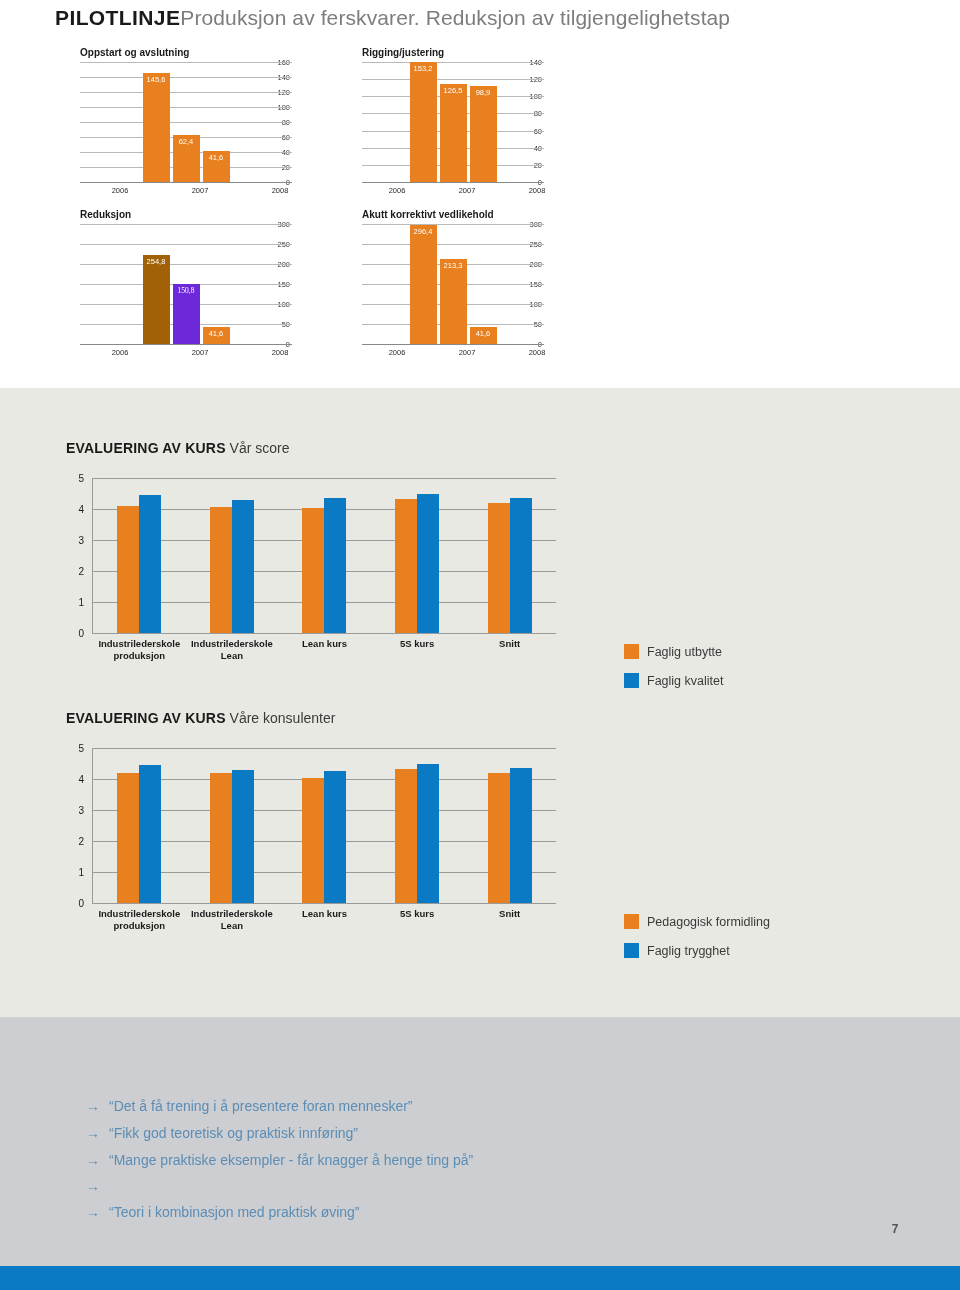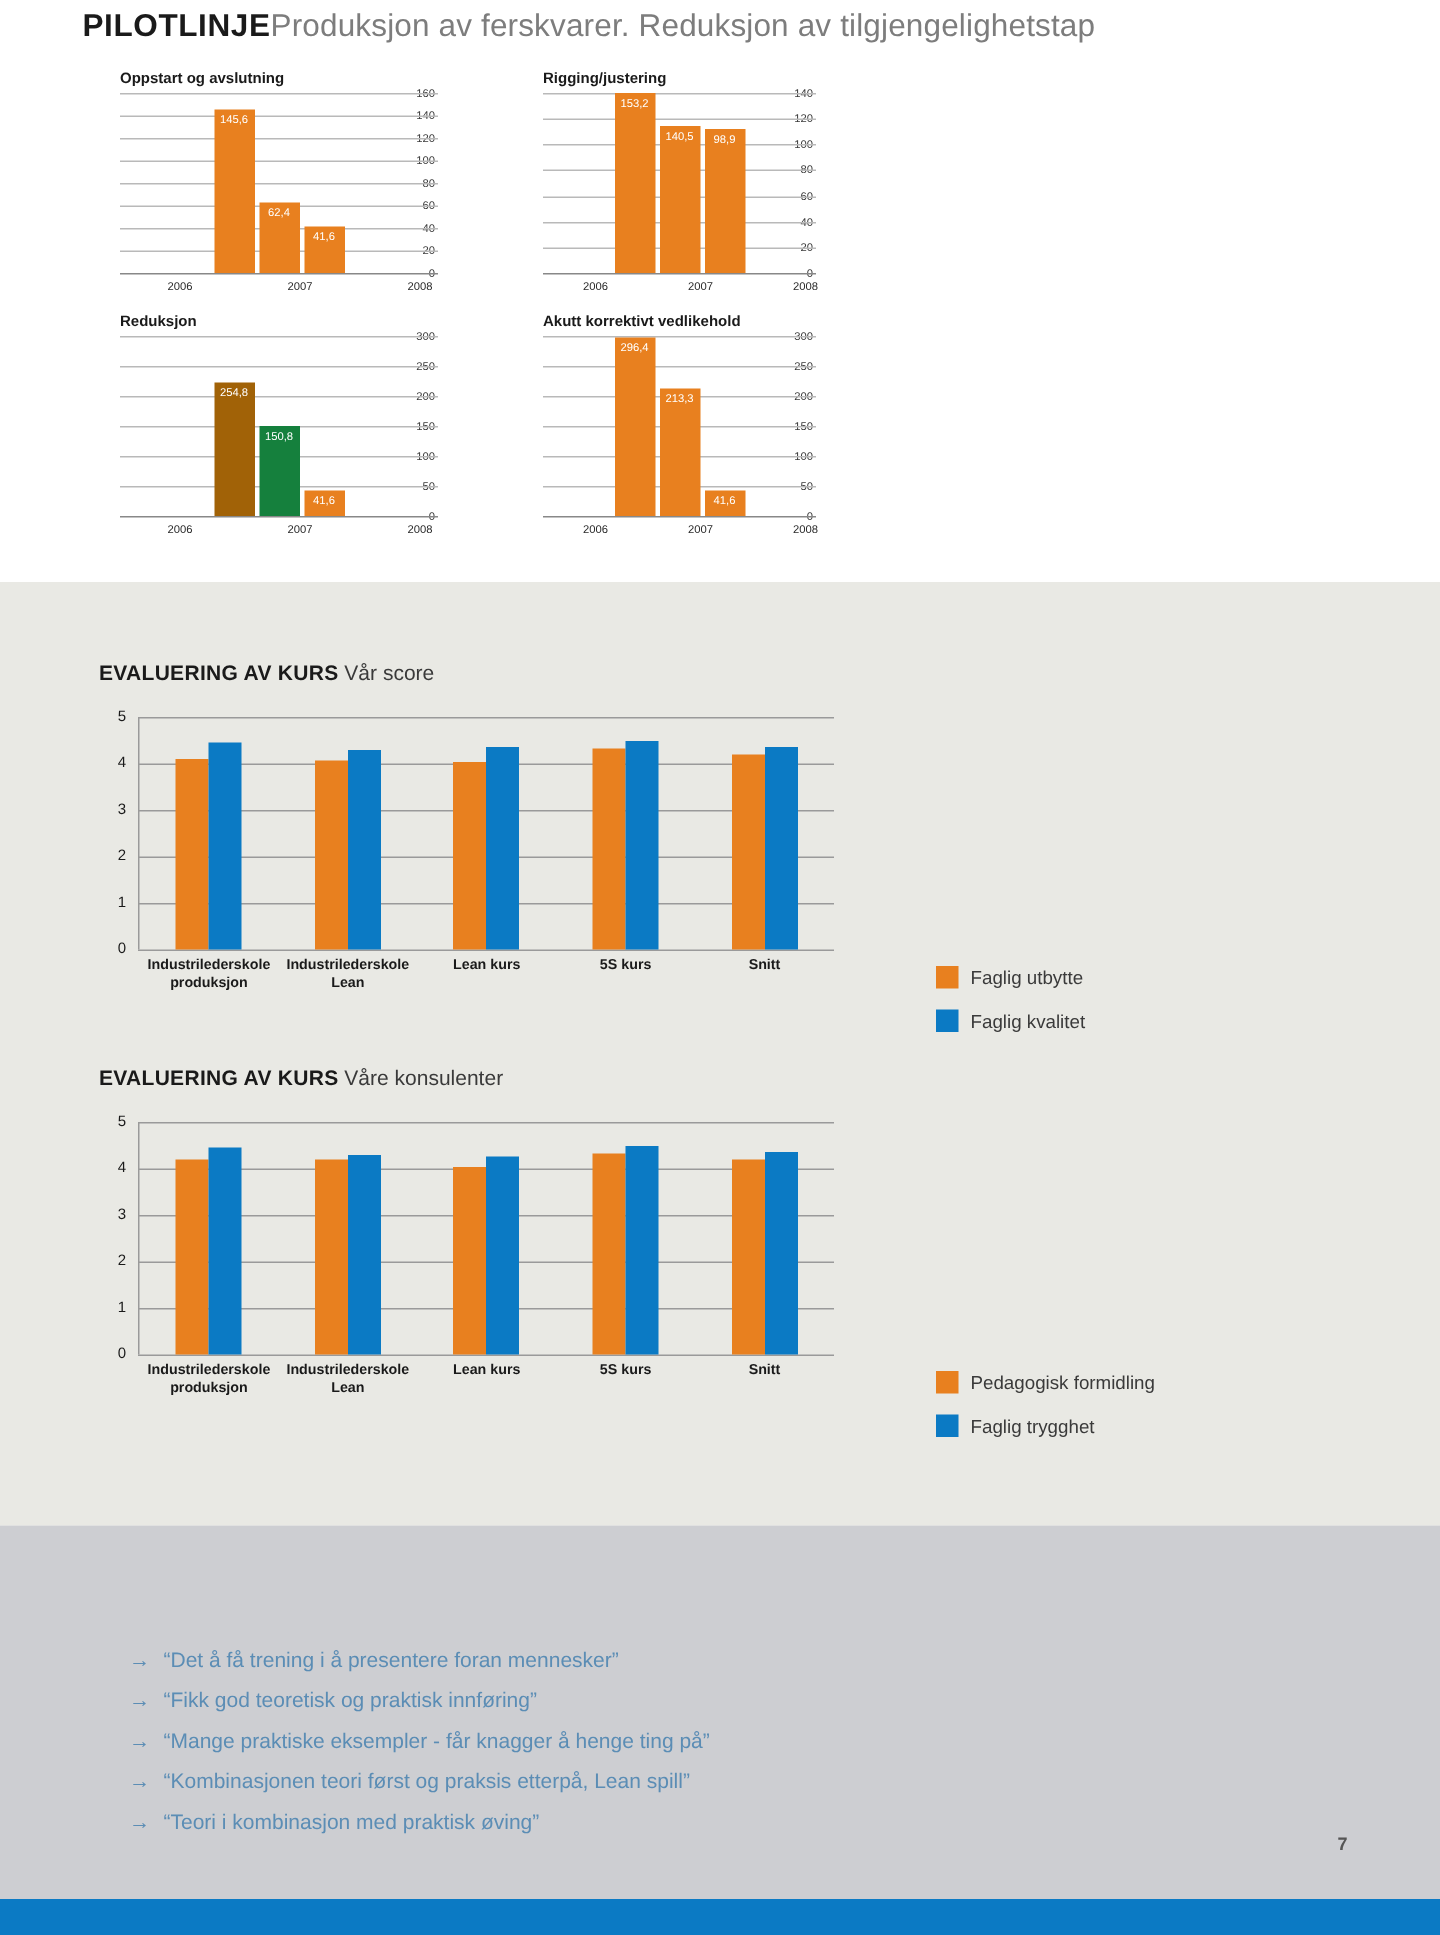--- a/index.html
+++ b/index.html
@@ -184,21 +184,21 @@
         <div class="mini-ytick" style="top: 120px;">0</div>
         <div class="mini-axisline" style="top: 120px;"></div>
         <div class="mini-bars">
           <div class="mini-barwrap">
             <div class="mini-bar" style="height: 120px; background: rgb(232, 128, 31);">
               <span class="vlabel">153,2</span>
             </div>
           </div>
           <div class="mini-barwrap">
             <div class="mini-bar" style="height: 98.0571px; background: rgb(232, 128, 31);">
-              <span class="vlabel">140,5</span>
+              <span class="vlabel">126,5</span>
             </div>
           </div>
           <div class="mini-barwrap">
             <div class="mini-bar" style="height: 96px; background: rgb(232, 128, 31);">
               <span class="vlabel">98,9</span>
             </div>
           </div>
         </div>
       </div>
       <div class="mini-xlabels" style="position: relative;">
@@ -224,21 +224,21 @@
         <div class="mini-grid" style="top: 100px;"></div>
         <div class="mini-ytick" style="top: 120px;">0</div>
         <div class="mini-axisline" style="top: 120px;"></div>
         <div class="mini-bars">
           <div class="mini-barwrap">
             <div class="mini-bar" style="height: 89px; background: #a16207;">
               <span class="vlabel">254,8</span>
             </div>
           </div>
           <div class="mini-barwrap">
-            <div class="mini-bar" style="height: 60.32px; background: #15803d;">
+            <div class="mini-bar" style="height: 60.32px; background: #6d28d9; font-family: Liberation Serif, serif;">
               <span class="vlabel">150,8</span>
             </div>
           </div>
           <div class="mini-barwrap">
             <div class="mini-bar" style="height: 16.64px; background: rgb(232, 128, 31);">
               <span class="vlabel">41,6</span>
             </div>
           </div>
         </div>
       </div>
@@ -446,21 +446,20 @@
     <div class="quote-row">
       <span class="quote-arrow">→</span>
       <span class="quote-text">“Fikk god teoretisk og praktisk innføring”</span>
     </div>
     <div class="quote-row">
       <span class="quote-arrow">→</span>
       <span class="quote-text">“Mange praktiske eksempler - får knagger å henge ting på”</span>
     </div>
     <div class="quote-row">
       <span class="quote-arrow">→</span>
-      <span class="quote-text">“Kombinasjonen teori først og praksis etterpå, Lean spill”</span>
     </div>
     <div class="quote-row">
       <span class="quote-arrow">→</span>
       <span class="quote-text">“Teori i kombinasjon med praktisk øving”</span>
     </div>
   </div>
 
 <div class="page-number">7</div>
 
 </body></html>

